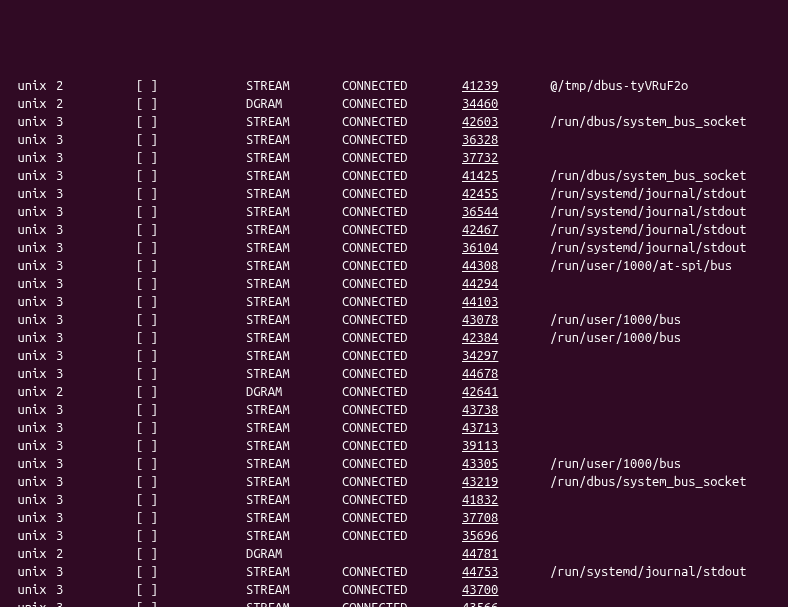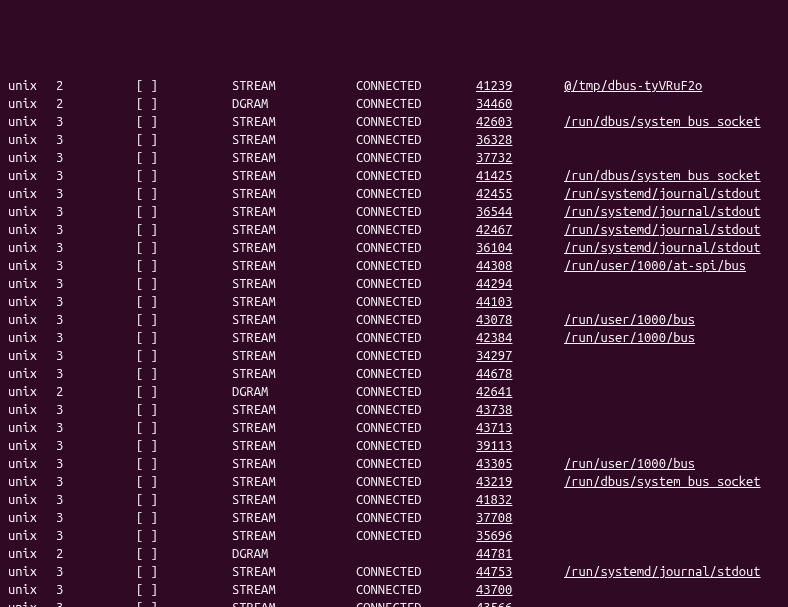--- a/index.html
+++ b/index.html
@@ -12,28 +12,28 @@
       line-height: 18px;
       white-space: pre;
       overflow: hidden;
       width: 788px;
       height: 607px;
       box-sizing: border-box;
     }
     .row {
       display: flex;
     }
-    .c-proto { width: 48px; }
+    .c-proto { width: 48px; text-align: center; }
     .c-refcnt { width: 24px; }
     .c-flags { width: 40px; }
     .c-spacer { width: 56px; }
-    .c-type { width: 96px; }
-    .c-state { width: 120px; margin-left: 28px; }
+    .c-type { width: 96px; margin-left: 14px; }
+    .c-state { width: 120px; }
     .c-inode { width: 88px; text-decoration: underline; }
-    .c-path { flex: 1; text-decoration: underline; }
+    .c-path { flex: 1; }
   </style>
 </head>
 <body>
 
 
 
 <div id="terminal"><div class="row"><span class="c-proto">unix</span><span class="c-refcnt">2</span><span class="c-spacer"></span><span class="c-flags">[ ]</span><span class="c-spacer"></span><span class="c-type">STREAM</span><span class="c-state">CONNECTED</span><span class="c-inode">41239</span><span class="c-path">@/tmp/dbus-tyVRuF2o</span></div><div class="row"><span class="c-proto">unix</span><span class="c-refcnt">2</span><span class="c-spacer"></span><span class="c-flags">[ ]</span><span class="c-spacer"></span><span class="c-type">DGRAM</span><span class="c-state">CONNECTED</span><span class="c-inode">34460</span><span class="c-path"></span></div><div class="row"><span class="c-proto">unix</span><span class="c-refcnt">3</span><span class="c-spacer"></span><span class="c-flags">[ ]</span><span class="c-spacer"></span><span class="c-type">STREAM</span><span class="c-state">CONNECTED</span><span class="c-inode">42603</span><span class="c-path">/run/dbus/system_bus_socket</span></div><div class="row"><span class="c-proto">unix</span><span class="c-refcnt">3</span><span class="c-spacer"></span><span class="c-flags">[ ]</span><span class="c-spacer"></span><span class="c-type">STREAM</span><span class="c-state">CONNECTED</span><span class="c-inode">36328</span><span class="c-path"></span></div><div class="row"><span class="c-proto">unix</span><span class="c-refcnt">3</span><span class="c-spacer"></span><span class="c-flags">[ ]</span><span class="c-spacer"></span><span class="c-type">STREAM</span><span class="c-state">CONNECTED</span><span class="c-inode">37732</span><span class="c-path"></span></div><div class="row"><span class="c-proto">unix</span><span class="c-refcnt">3</span><span class="c-spacer"></span><span class="c-flags">[ ]</span><span class="c-spacer"></span><span class="c-type">STREAM</span><span class="c-state">CONNECTED</span><span class="c-inode">41425</span><span class="c-path">/run/dbus/system_bus_socket</span></div><div class="row"><span class="c-proto">unix</span><span class="c-refcnt">3</span><span class="c-spacer"></span><span class="c-flags">[ ]</span><span class="c-spacer"></span><span class="c-type">STREAM</span><span class="c-state">CONNECTED</span><span class="c-inode">42455</span><span class="c-path">/run/systemd/journal/stdout</span></div><div class="row"><span class="c-proto">unix</span><span class="c-refcnt">3</span><span class="c-spacer"></span><span class="c-flags">[ ]</span><span class="c-spacer"></span><span class="c-type">STREAM</span><span class="c-state">CONNECTED</span><span class="c-inode">36544</span><span class="c-path">/run/systemd/journal/stdout</span></div><div class="row"><span class="c-proto">unix</span><span class="c-refcnt">3</span><span class="c-spacer"></span><span class="c-flags">[ ]</span><span class="c-spacer"></span><span class="c-type">STREAM</span><span class="c-state">CONNECTED</span><span class="c-inode">42467</span><span class="c-path">/run/systemd/journal/stdout</span></div><div class="row"><span class="c-proto">unix</span><span class="c-refcnt">3</span><span class="c-spacer"></span><span class="c-flags">[ ]</span><span class="c-spacer"></span><span class="c-type">STREAM</span><span class="c-state">CONNECTED</span><span class="c-inode">36104</span><span class="c-path">/run/systemd/journal/stdout</span></div><div class="row"><span class="c-proto">unix</span><span class="c-refcnt">3</span><span class="c-spacer"></span><span class="c-flags">[ ]</span><span class="c-spacer"></span><span class="c-type">STREAM</span><span class="c-state">CONNECTED</span><span class="c-inode">44308</span><span class="c-path">/run/user/1000/at-spi/bus</span></div><div class="row"><span class="c-proto">unix</span><span class="c-refcnt">3</span><span class="c-spacer"></span><span class="c-flags">[ ]</span><span class="c-spacer"></span><span class="c-type">STREAM</span><span class="c-state">CONNECTED</span><span class="c-inode">44294</span><span class="c-path"></span></div><div class="row"><span class="c-proto">unix</span><span class="c-refcnt">3</span><span class="c-spacer"></span><span class="c-flags">[ ]</span><span class="c-spacer"></span><span class="c-type">STREAM</span><span class="c-state">CONNECTED</span><span class="c-inode">44103</span><span class="c-path"></span></div><div class="row"><span class="c-proto">unix</span><span class="c-refcnt">3</span><span class="c-spacer"></span><span class="c-flags">[ ]</span><span class="c-spacer"></span><span class="c-type">STREAM</span><span class="c-state">CONNECTED</span><span class="c-inode">43078</span><span class="c-path">/run/user/1000/bus</span></div><div class="row"><span class="c-proto">unix</span><span class="c-refcnt">3</span><span class="c-spacer"></span><span class="c-flags">[ ]</span><span class="c-spacer"></span><span class="c-type">STREAM</span><span class="c-state">CONNECTED</span><span class="c-inode">42384</span><span class="c-path">/run/user/1000/bus</span></div><div class="row"><span class="c-proto">unix</span><span class="c-refcnt">3</span><span class="c-spacer"></span><span class="c-flags">[ ]</span><span class="c-spacer"></span><span class="c-type">STREAM</span><span class="c-state">CONNECTED</span><span class="c-inode">34297</span><span class="c-path"></span></div><div class="row"><span class="c-proto">unix</span><span class="c-refcnt">3</span><span class="c-spacer"></span><span class="c-flags">[ ]</span><span class="c-spacer"></span><span class="c-type">STREAM</span><span class="c-state">CONNECTED</span><span class="c-inode">44678</span><span class="c-path"></span></div><div class="row"><span class="c-proto">unix</span><span class="c-refcnt">2</span><span class="c-spacer"></span><span class="c-flags">[ ]</span><span class="c-spacer"></span><span class="c-type">DGRAM</span><span class="c-state">CONNECTED</span><span class="c-inode">42641</span><span class="c-path"></span></div><div class="row"><span class="c-proto">unix</span><span class="c-refcnt">3</span><span class="c-spacer"></span><span class="c-flags">[ ]</span><span class="c-spacer"></span><span class="c-type">STREAM</span><span class="c-state">CONNECTED</span><span class="c-inode">43738</span><span class="c-path"></span></div><div class="row"><span class="c-proto">unix</span><span class="c-refcnt">3</span><span class="c-spacer"></span><span class="c-flags">[ ]</span><span class="c-spacer"></span><span class="c-type">STREAM</span><span class="c-state">CONNECTED</span><span class="c-inode">43713</span><span class="c-path"></span></div><div class="row"><span class="c-proto">unix</span><span class="c-refcnt">3</span><span class="c-spacer"></span><span class="c-flags">[ ]</span><span class="c-spacer"></span><span class="c-type">STREAM</span><span class="c-state">CONNECTED</span><span class="c-inode">39113</span><span class="c-path"></span></div><div class="row"><span class="c-proto">unix</span><span class="c-refcnt">3</span><span class="c-spacer"></span><span class="c-flags">[ ]</span><span class="c-spacer"></span><span class="c-type">STREAM</span><span class="c-state">CONNECTED</span><span class="c-inode">43305</span><span class="c-path">/run/user/1000/bus</span></div><div class="row"><span class="c-proto">unix</span><span class="c-refcnt">3</span><span class="c-spacer"></span><span class="c-flags">[ ]</span><span class="c-spacer"></span><span class="c-type">STREAM</span><span class="c-state">CONNECTED</span><span class="c-inode">43219</span><span class="c-path">/run/dbus/system_bus_socket</span></div><div class="row"><span class="c-proto">unix</span><span class="c-refcnt">3</span><span class="c-spacer"></span><span class="c-flags">[ ]</span><span class="c-spacer"></span><span class="c-type">STREAM</span><span class="c-state">CONNECTED</span><span class="c-inode">41832</span><span class="c-path"></span></div><div class="row"><span class="c-proto">unix</span><span class="c-refcnt">3</span><span class="c-spacer"></span><span class="c-flags">[ ]</span><span class="c-spacer"></span><span class="c-type">STREAM</span><span class="c-state">CONNECTED</span><span class="c-inode">37708</span><span class="c-path"></span></div><div class="row"><span class="c-proto">unix</span><span class="c-refcnt">3</span><span class="c-spacer"></span><span class="c-flags">[ ]</span><span class="c-spacer"></span><span class="c-type">STREAM</span><span class="c-state">CONNECTED</span><span class="c-inode">35696</span><span class="c-path"></span></div><div class="row"><span class="c-proto">unix</span><span class="c-refcnt">2</span><span class="c-spacer"></span><span class="c-flags">[ ]</span><span class="c-spacer"></span><span class="c-type">DGRAM</span><span class="c-state"></span><span class="c-inode">44781</span><span class="c-path"></span></div><div class="row"><span class="c-proto">unix</span><span class="c-refcnt">3</span><span class="c-spacer"></span><span class="c-flags">[ ]</span><span class="c-spacer"></span><span class="c-type">STREAM</span><span class="c-state">CONNECTED</span><span class="c-inode">44753</span><span class="c-path">/run/systemd/journal/stdout</span></div><div class="row"><span class="c-proto">unix</span><span class="c-refcnt">3</span><span class="c-spacer"></span><span class="c-flags">[ ]</span><span class="c-spacer"></span><span class="c-type">STREAM</span><span class="c-state">CONNECTED</span><span class="c-inode">43700</span><span class="c-path"></span></div><div class="row"><span class="c-proto">unix</span><span class="c-refcnt">3</span><span class="c-spacer"></span><span class="c-flags">[ ]</span><span class="c-spacer"></span><span class="c-type">STREAM</span><span class="c-state">CONNECTED</span><span class="c-inode">43566</span><span class="c-path"></span></div></div>
 
 
 

